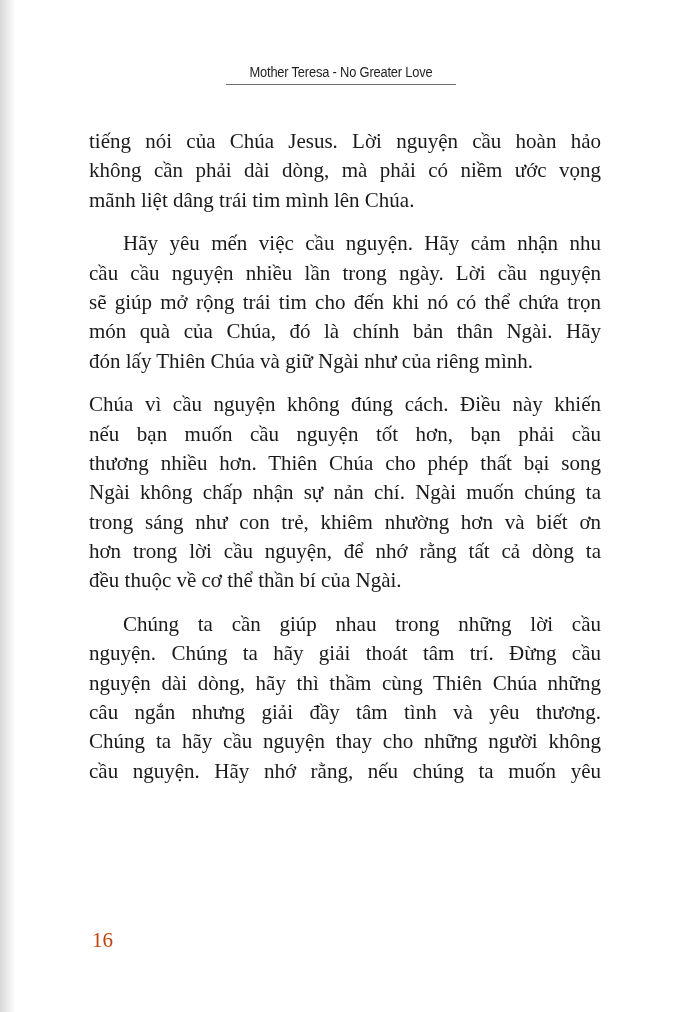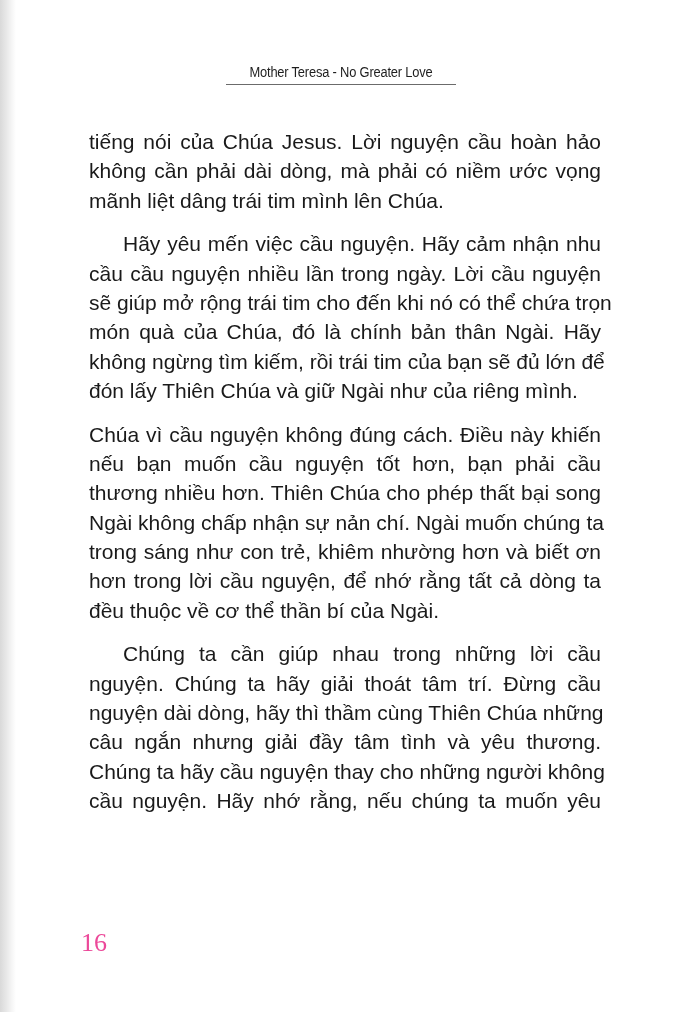--- a/index.html
+++ b/index.html
@@ -42,21 +42,21 @@
       top: 84px;
       width: 230px;
       height: 1px;
       background: #6b6b6b;
     }
     .body-text {
       position: absolute;
       left: 89px;
       top: 127px;
       width: 512px;
-      font-family: Liberation Sans, sans-serif;
+      font-family: Liberation Serif, serif;
       font-size: 21px;
       line-height: 29.4px;
       color: #1a1a1a;
     }
     .para {
       margin: 0 0 14px 0;
     }
     .line {
       display: block;
       text-align: justify;
@@ -67,25 +67,25 @@
     }
     .line.last {
       text-align-last: left;
     }
     .line.indent {
       padding-left: 34px;
       margin-top: 12px;
     }
     .page-number {
       position: absolute;
-      left: 81px;
+      left: 92px;
       top: 928px;
       font-family: "Liberation Serif", serif;
-      font-size: 26px;
-      color: #ec4899;
+      font-size: 21px;
+      color: #c2410c;
     }
   </style>
 </head>
 <body>
 
 <div class="page-edge"></div>
 
 <div class="running-header">Mother Teresa - No Greater Love</div>
 <div class="header-rule"></div>
 
@@ -95,21 +95,20 @@
     <span class="line">tiếng nói của Chúa Jesus. Lời nguyện cầu hoàn hảo</span>
     <span class="line">không cần phải dài dòng, mà phải có niềm ước vọng</span>
     <span class="line last">mãnh liệt dâng trái tim mình lên Chúa.</span>
   </p>
 
   <p class="para">
     <span class="line indent">Hãy yêu mến việc cầu nguyện. Hãy cảm nhận nhu</span>
     <span class="line">cầu cầu nguyện nhiều lần trong ngày. Lời cầu nguyện</span>
     <span class="line">sẽ giúp mở rộng trái tim cho đến khi nó có thể chứa trọn</span>
     <span class="line">món quà của Chúa, đó là chính bản thân Ngài. Hãy</span>
-    <span class="line">không ngừng tìm kiếm, rồi trái tim của bạn sẽ đủ lớn để</span>
     <span class="line last">đón lấy Thiên Chúa và giữ Ngài như của riêng mình.</span>
   </p>
 
   <p class="para">
     <span class="line">Chúa vì cầu nguyện không đúng cách. Điều này khiến</span>
     <span class="line">nếu bạn muốn cầu nguyện tốt hơn, bạn phải cầu</span>
     <span class="line">thương nhiều hơn. Thiên Chúa cho phép thất bại song</span>
     <span class="line">Ngài không chấp nhận sự nản chí. Ngài muốn chúng ta</span>
     <span class="line">trong sáng như con trẻ, khiêm nhường hơn và biết ơn</span>
     <span class="line">hơn trong lời cầu nguyện, để nhớ rằng tất cả dòng ta</span>

